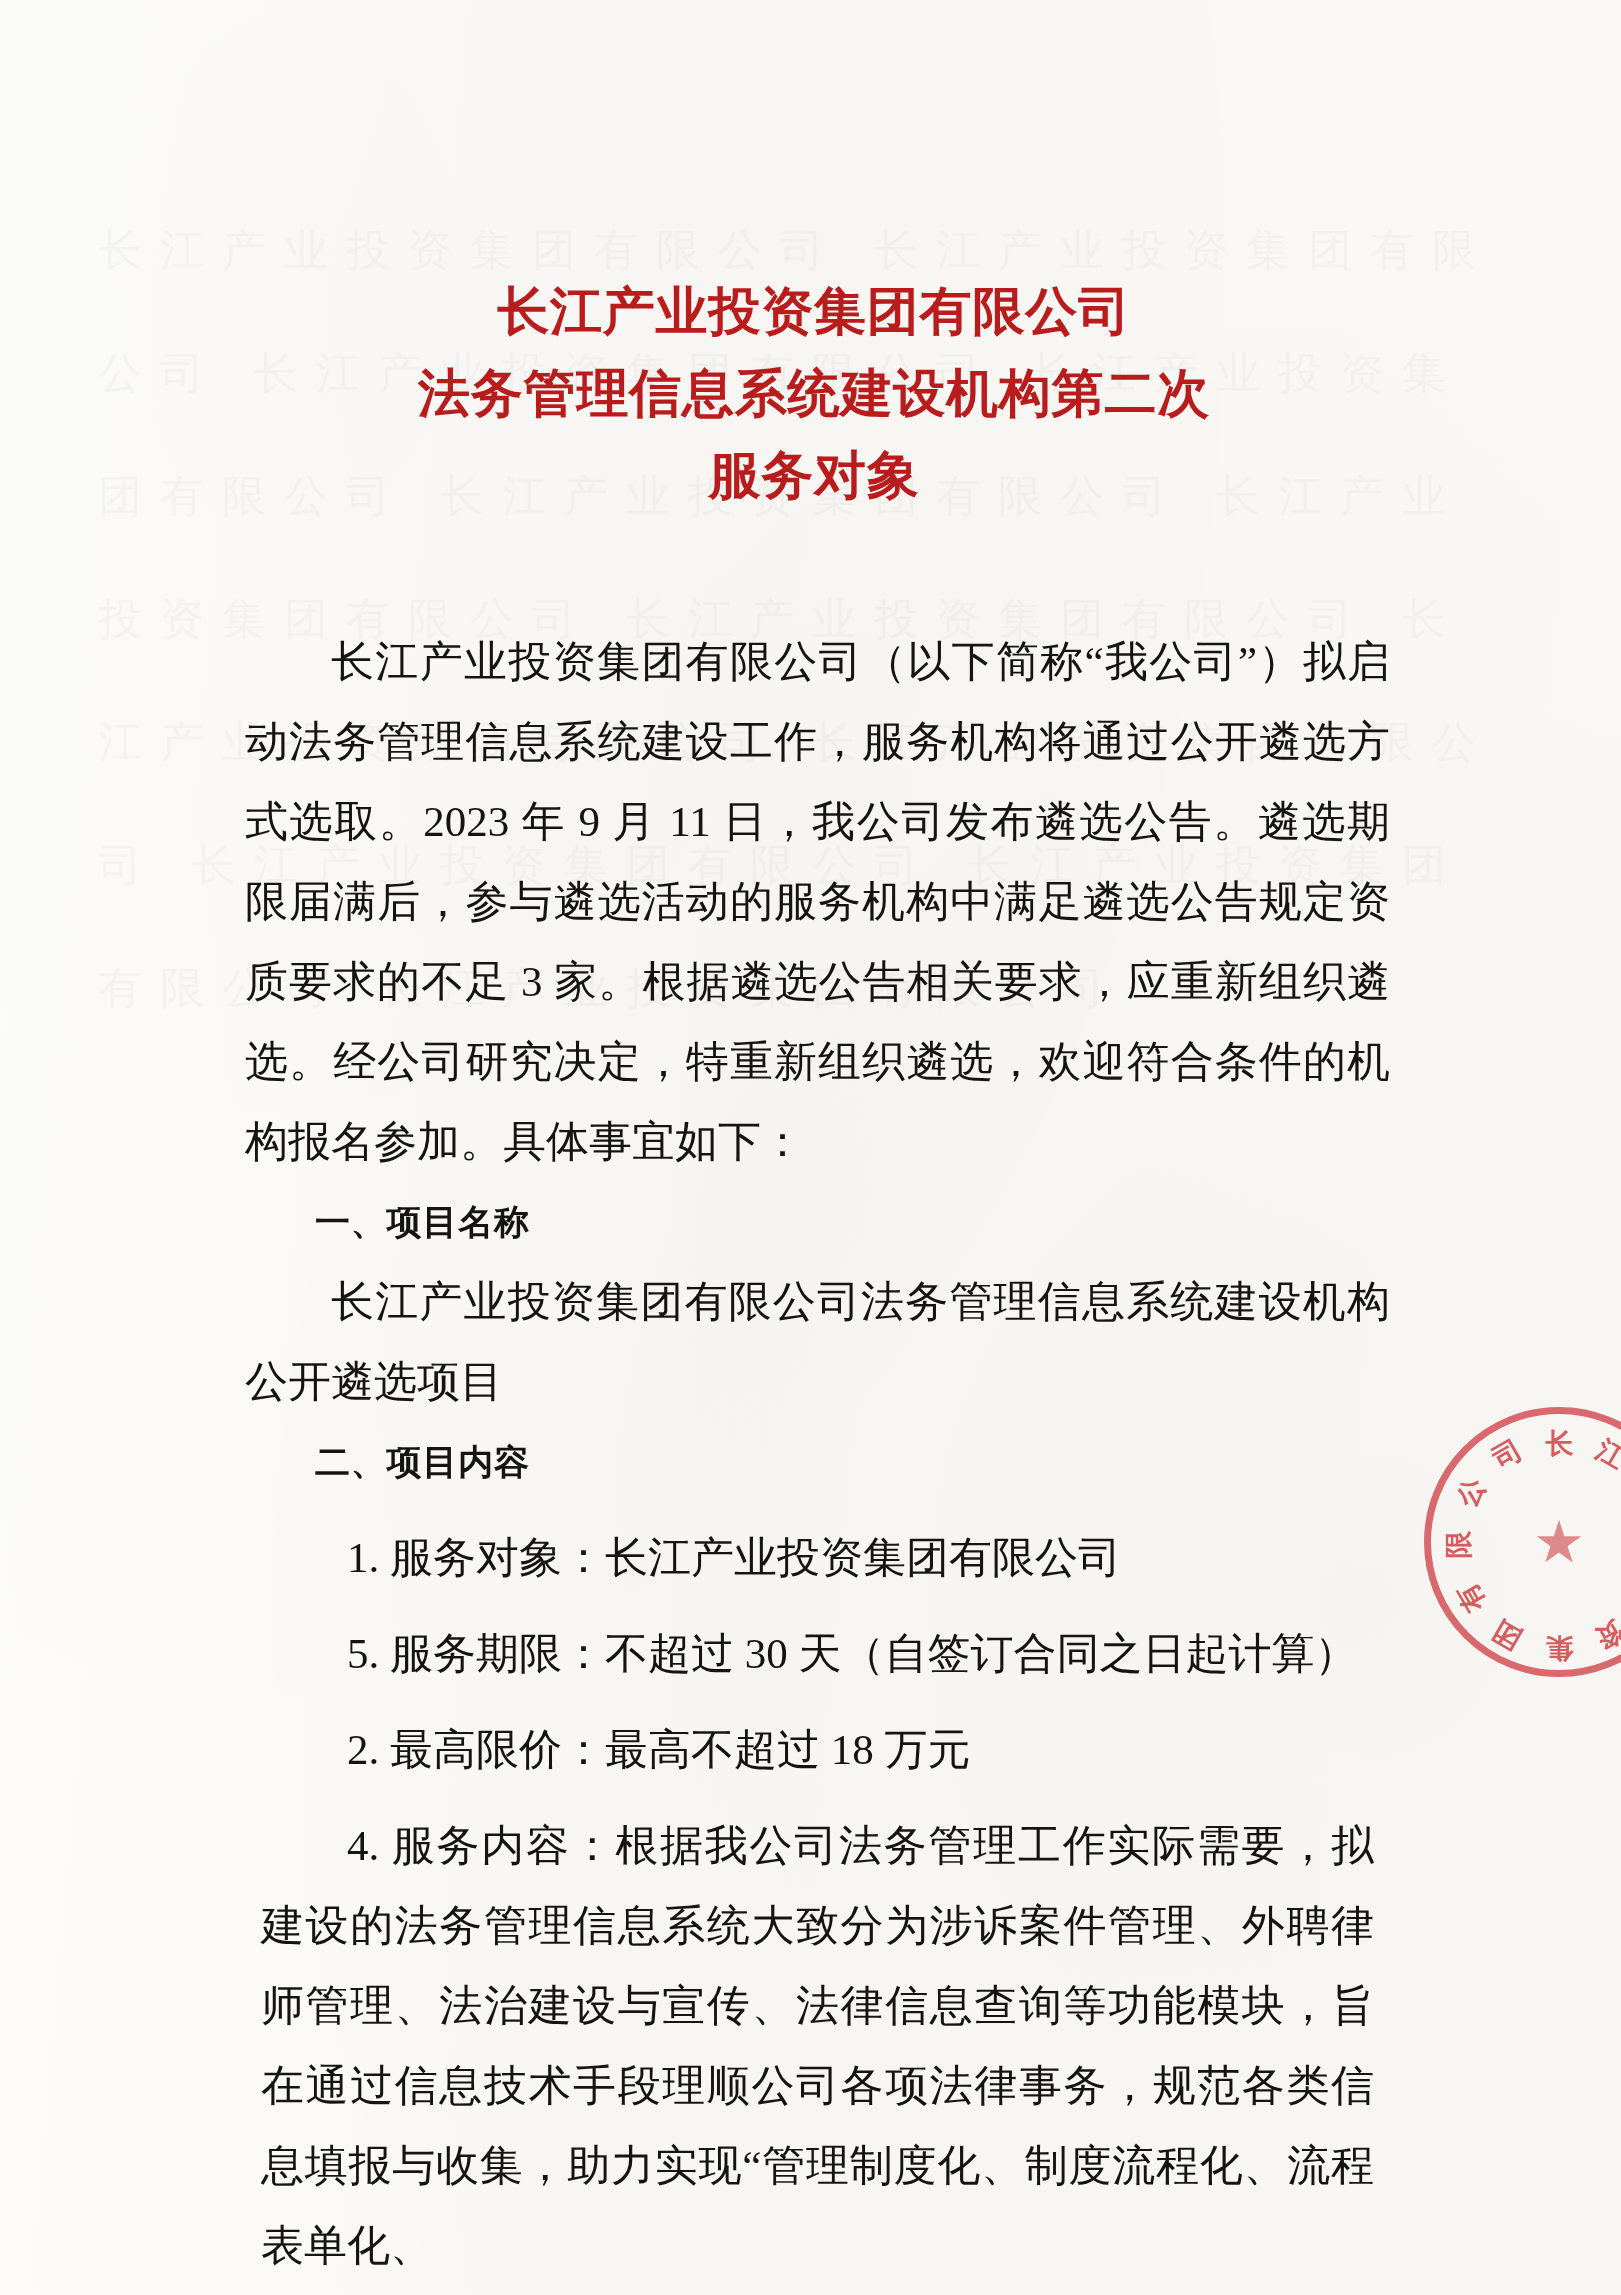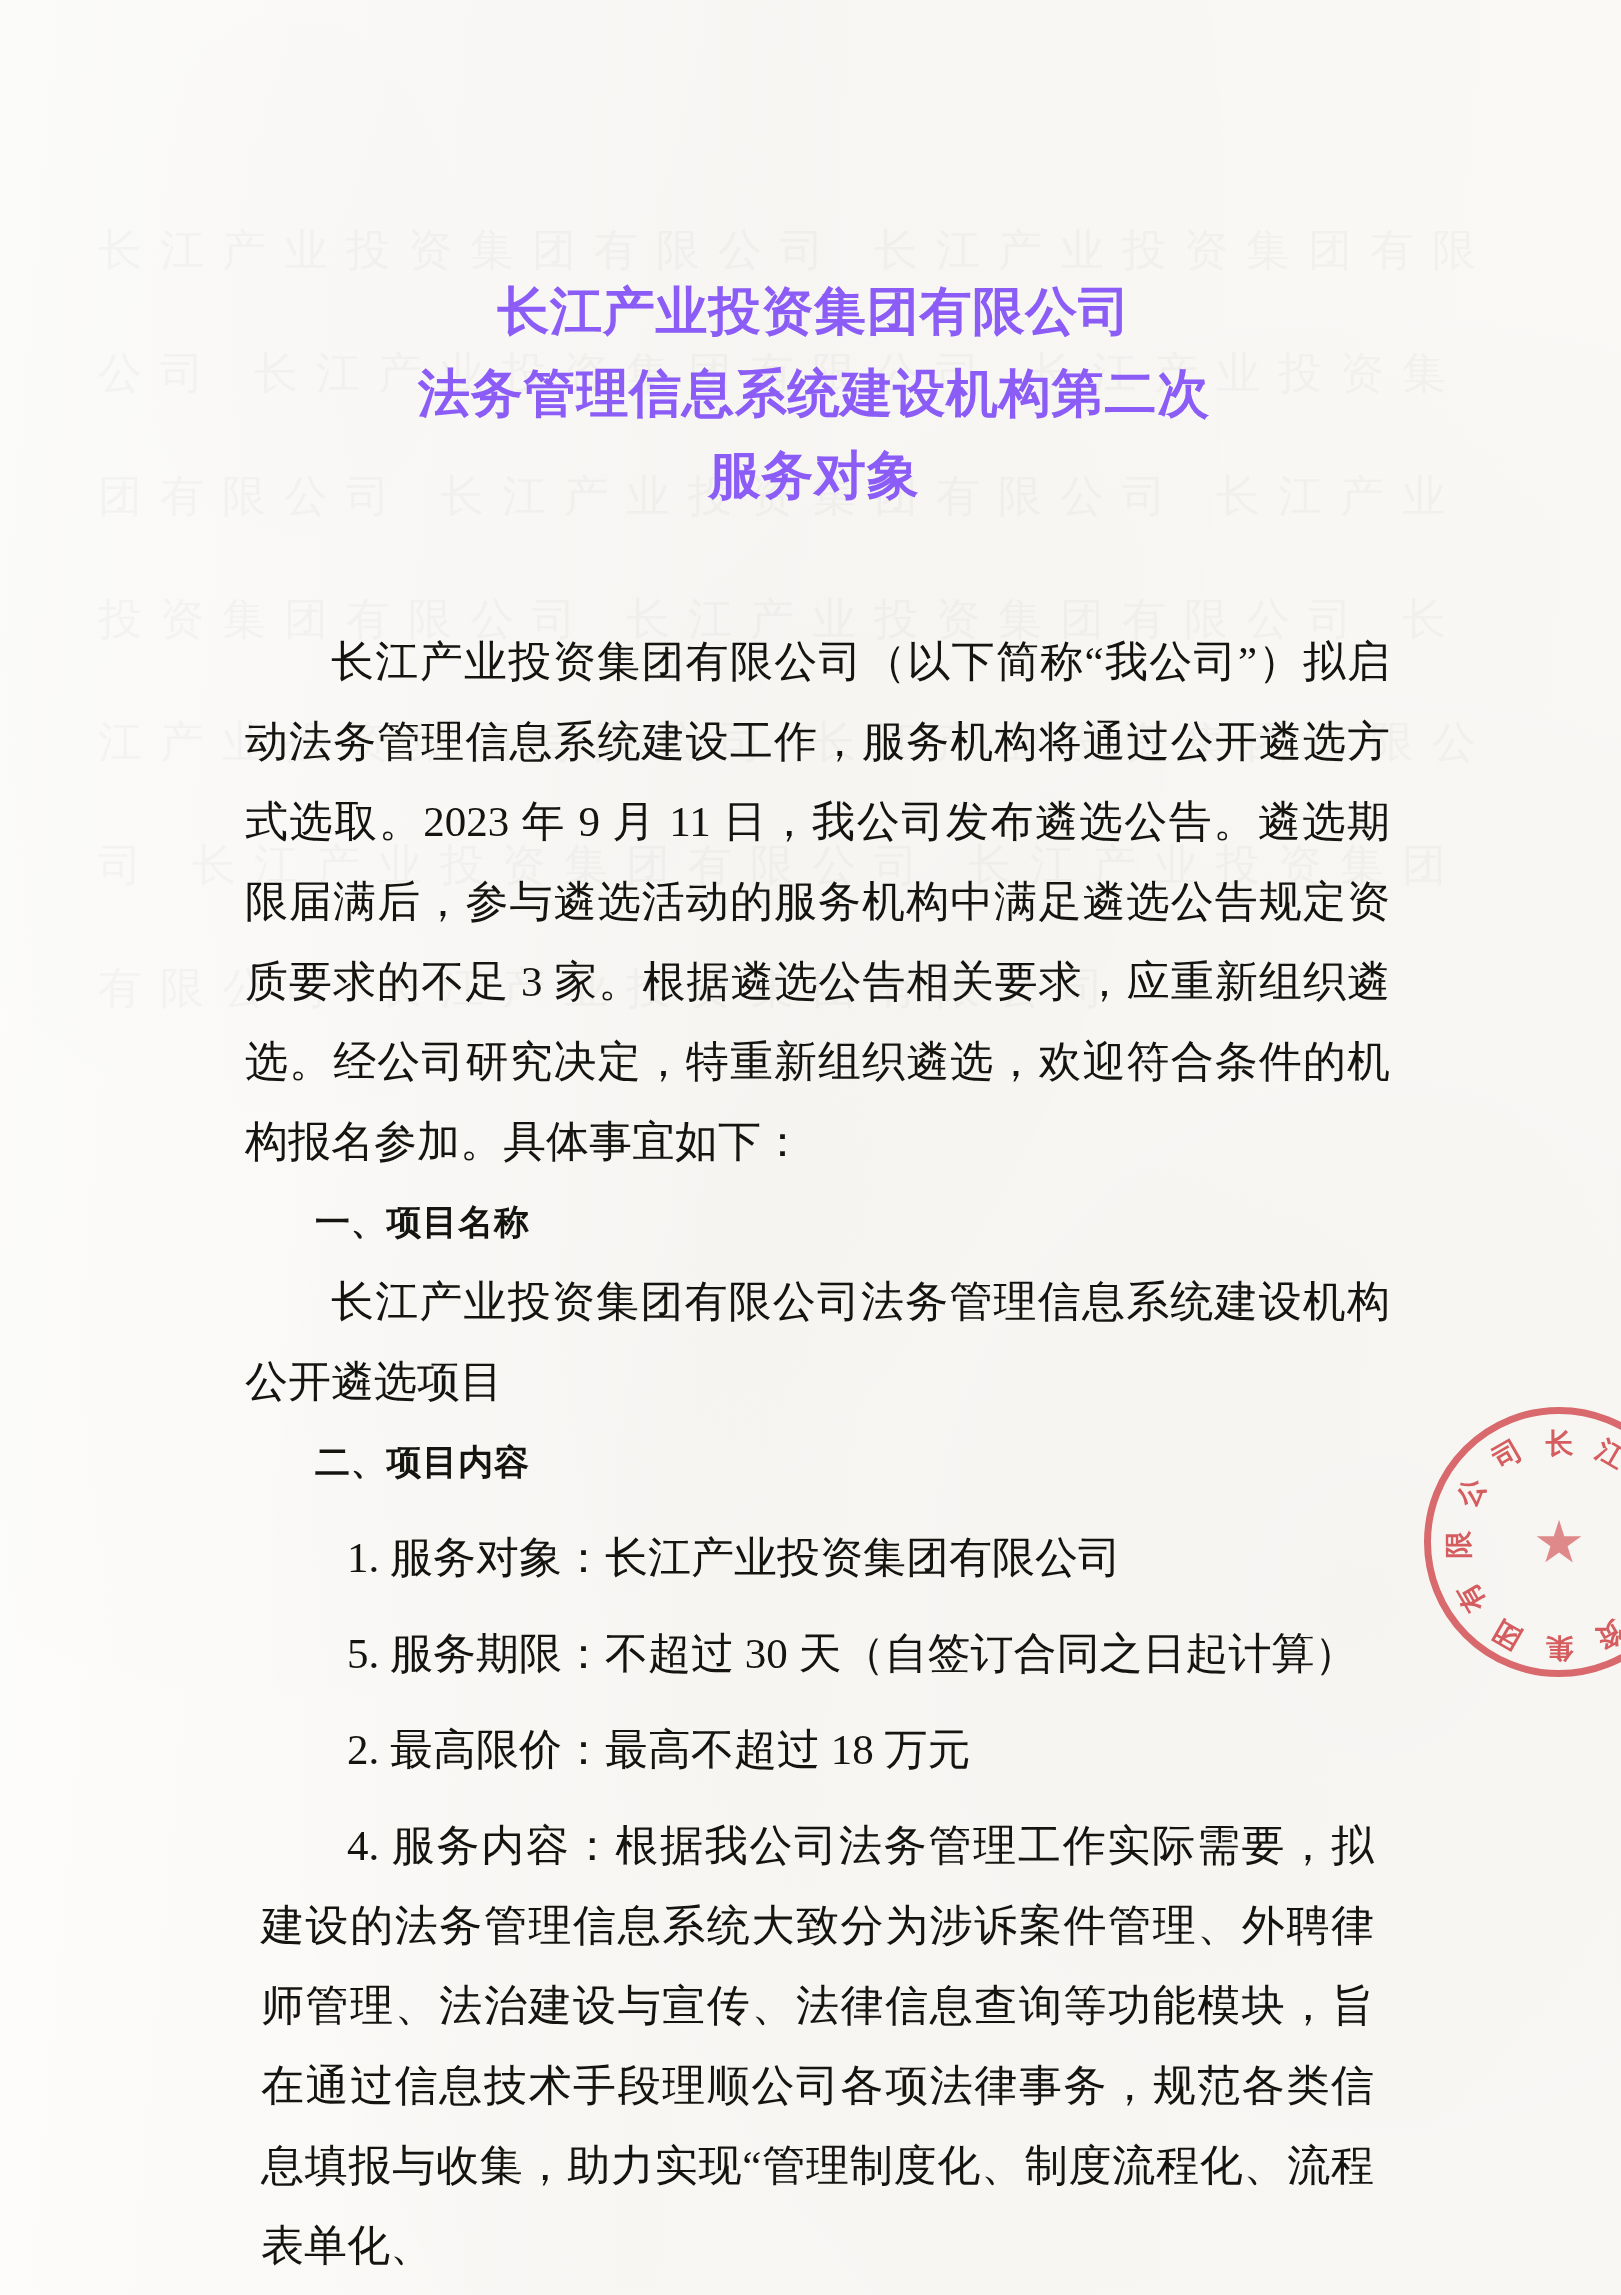--- a/index.html
+++ b/index.html
@@ -52,21 +52,21 @@
   .doc-title {
     position: absolute;
     top: 270px;
     left: 270px;
     width: 1088px;
     text-align: center;
     font-family: "DejaVu Sans", "Liberation Sans", sans-serif;
     font-weight: bold;
     font-size: 52px;
     line-height: 82px;
-    color: #8b5cf6;
+    color: #b91c1c;
     letter-spacing: 0.8px;
   }
   .doc-title div {
     white-space: nowrap;
   }
 
   .body-block {
     position: absolute;
     top: 622px;
     left: 245px;

